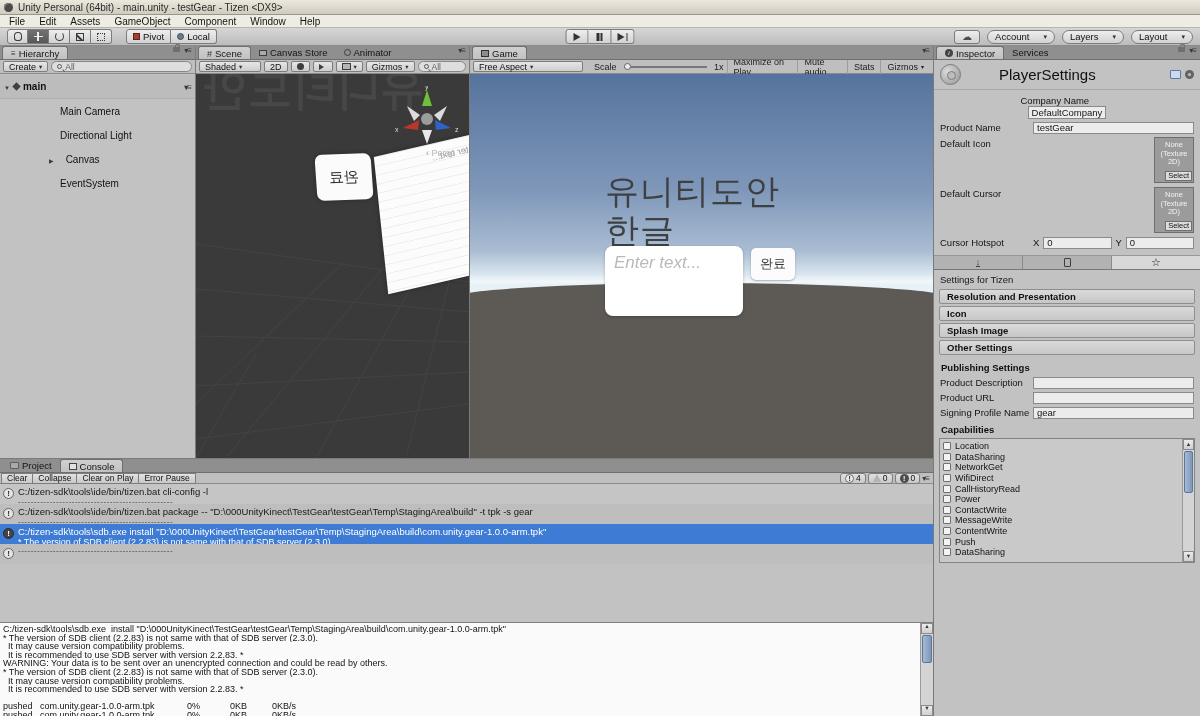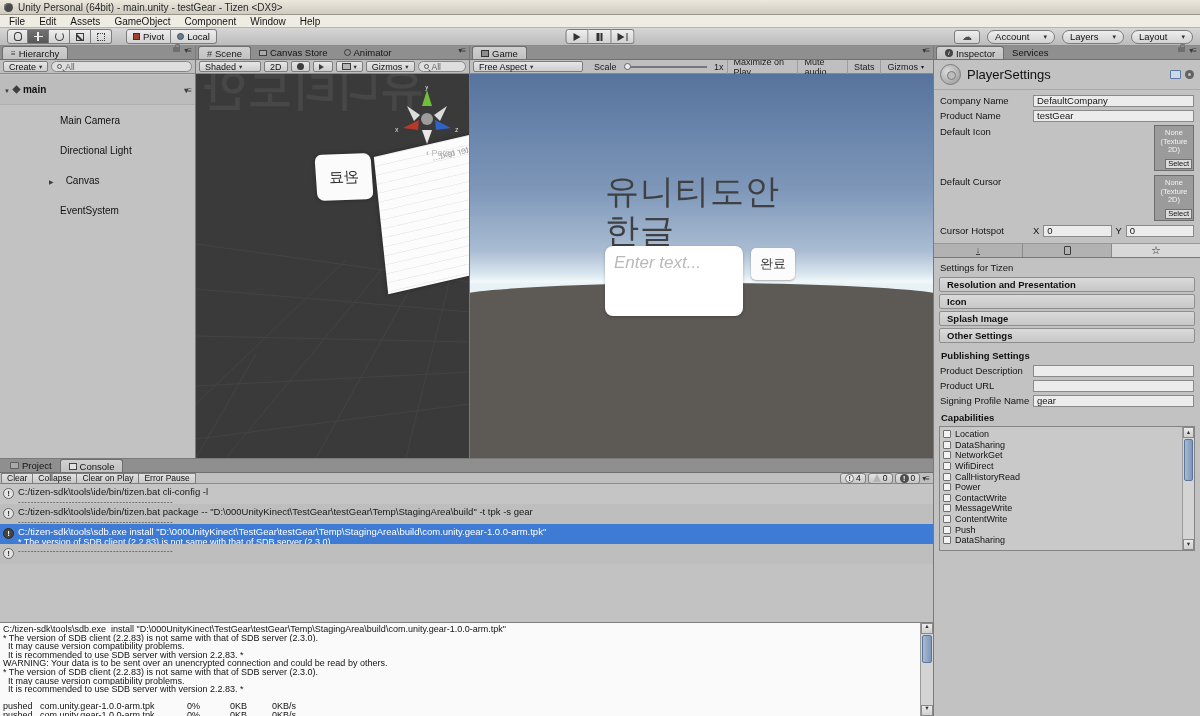--- a/index.html
+++ b/index.html
@@ -79,21 +79,21 @@
   .dd::after { content:"▾"; font-size:6.5px; color:#333; }
   .searchbox { flex:1; height:11px; background:#dedede; border:1px solid #868686; border-radius:6px;
     display:flex; align-items:center; padding:0 5px; gap:3px; color:#5f5f5f; font-size:8.5px; }
   .i-magnifier { width:5px; height:5px; border:1.3px solid #555; border-radius:50%; position:relative; flex-shrink:0; }
   .i-magnifier::after { content:""; position:absolute; width:3px; height:1.3px; background:#555; left:3.5px; top:4.5px;
     transform:rotate(45deg); }
 
   
   .hierarchy-panel { width:196px; border-right:1px solid #7a7a7a; display:flex; flex-direction:column; background:#c2c2c2; }
   .tree { flex:1; font-size:10px; padding-top:1px; }
-  .trow { height:30px; display:flex; align-items:center; gap:3px; padding-left:4px; }
+  .trow { height:24px; display:flex; align-items:center; gap:3px; padding-left:4px; }
   .trow.scene { font-weight:bold; background:#bcbcbc; border-bottom:1px solid #b0b0b0; padding-right:4px; }
   .trow.child { padding-left:24px;margin-left:36px; }
   .arrow-down::before { content:"▼"; font-size:6px; color:#3d3d3d; }
   .arrow-right::before { content:"▶"; font-size:6px; color:#3d3d3d; }
   .i-ucube { width:7px; height:7px; background:#3f3f3f; transform:rotate(45deg) scale(.85); }
 
   
   .scene-panel { width:274px; border-right:1px solid #7a7a7a; display:flex; flex-direction:column; background:#c2c2c2; }
   .i-hash::before { content:"#"; font-size:9px; color:#333; }
   .i-cart { width:8px; height:6px; border:1px solid #3d3d3d; background:#aaa; }
@@ -182,21 +182,21 @@
   .inspector-panel { width:267px; border-left:1px solid #7a7a7a; background:#c2c2c2; display:flex; flex-direction:column; }
   .i-insp { width:8px; height:8px; border-radius:50%; background:#454545; color:#fff; font-size:6px; line-height:8px;
     text-align:center; font-style:italic; }
   .i-insp::before { content:"i"; }
   .insp-body { flex:1; overflow:hidden; font-size:9.5px; }
   .insp-header { display:flex; align-items:center; gap:6px; padding:4px 6px; border-bottom:1px solid #a8a8a8; }
   .i-cogbig { width:21px; height:21px; border-radius:50%; border:1px solid #7b7b7b;
     background:radial-gradient(circle at 35% 35%, #dcdcdc, #949494); position:relative; }
   .i-cogbig::after { content:""; position:absolute; left:6px; top:6px; width:7px; height:7px; border-radius:50%;
     background:#bdbdbd; border:1px solid #7b7b7b; }
-  .hdr-title { font-size:13px; color:#101010; }
+  .hdr-title { font-size:15px; color:#101010;margin-left:32px; }
   .hdr-icons { margin-left:auto; display:flex; gap:4px; align-items:center; }
   .i-book { width:11px; height:9px; background:#cdd9ea; border:1px solid #5c79a6; border-radius:1px; }
   .i-gearsm { width:9px; height:9px; border-radius:50%; background:#636363; position:relative; }
   .i-gearsm::after { content:""; position:absolute; left:3px; top:3px; width:3px; height:3px; border-radius:50%; background:#c2c2c2; }
   .insp-row { display:flex; align-items:center; padding:1.5px 6px; }
   .insp-label { width:93px; flex-shrink:0; color:#141414; }
   .insp-field { flex:1; height:12px; background:#ececec; border:1px solid #8a8a8a; padding:0 3px;
     display:flex; align-items:center; color:#141414; }
   .slot-row { display:flex; padding:2px 6px; }
   .slot-row .insp-label { padding-top:1px; }
@@ -581,21 +581,21 @@
       <div class="insp-body">
         <div class="insp-header">
           <span class="i-cogbig"></span>
           <span class="hdr-title">PlayerSettings</span>
           <span class="hdr-icons">
             <span class="i-book"></span>
             <span class="i-gearsm"></span>
           </span>
         </div>
 
-        <div class="insp-row" style="margin-top:3px;">
+        <div class="insp-row" style="margin-top:3px;flex-direction:column;">
           <span class="insp-label">Company Name</span>
           <span class="insp-field">
               <span>DefaultCompany</span>
             </span>
         </div>
         <div class="insp-row">
           <span class="insp-label">Product Name</span>
           <span class="insp-field">
               <span>testGear</span>
             </span>

